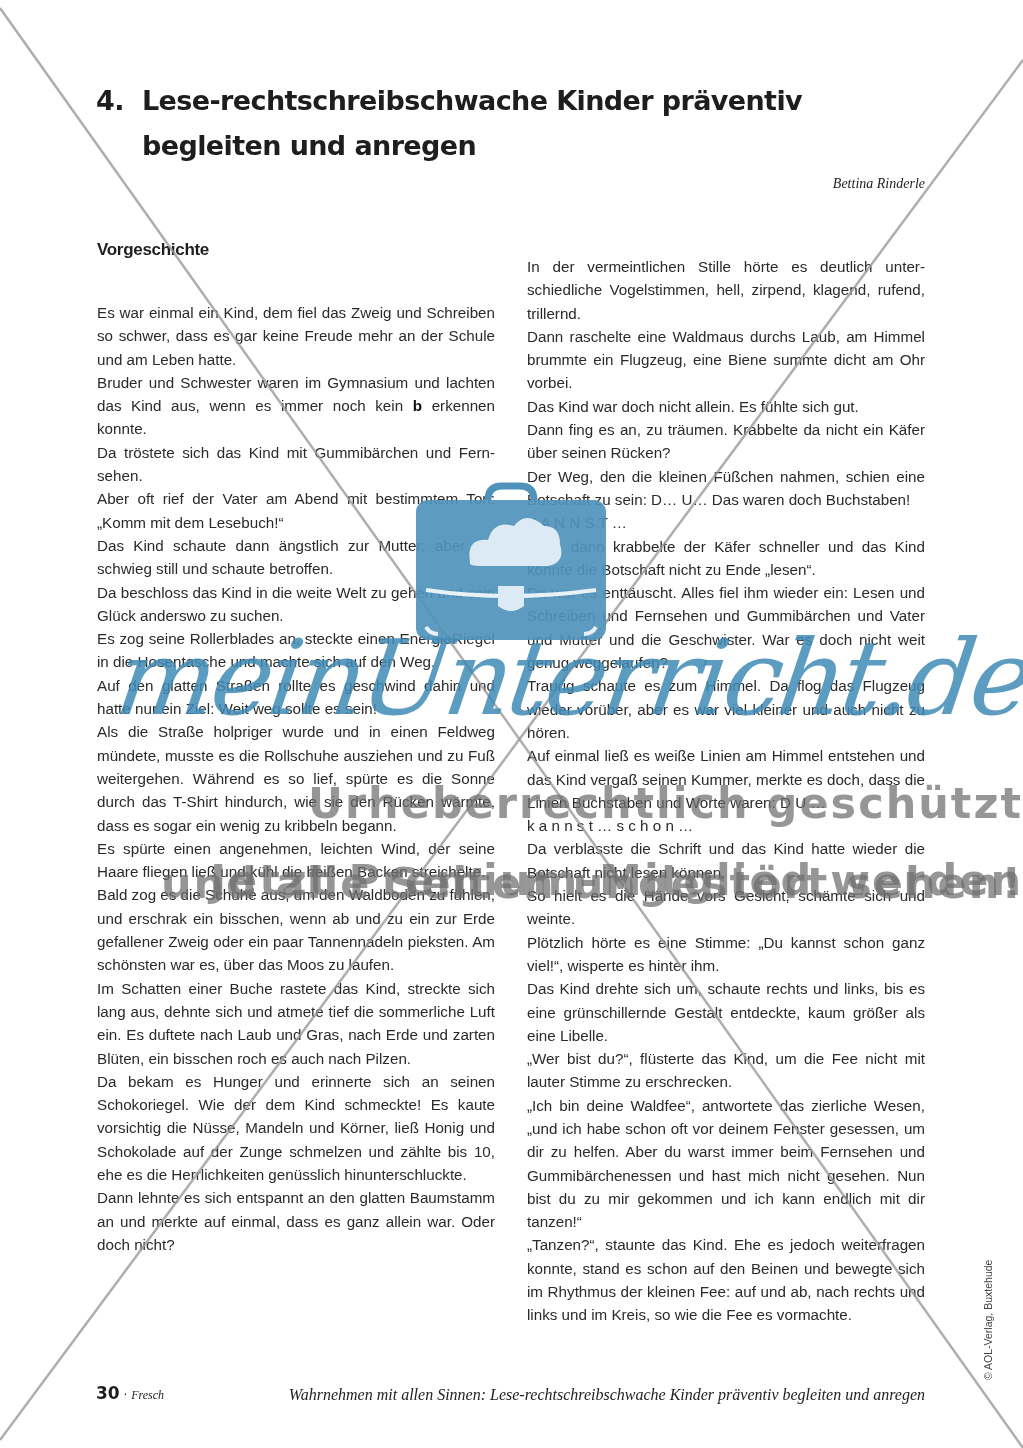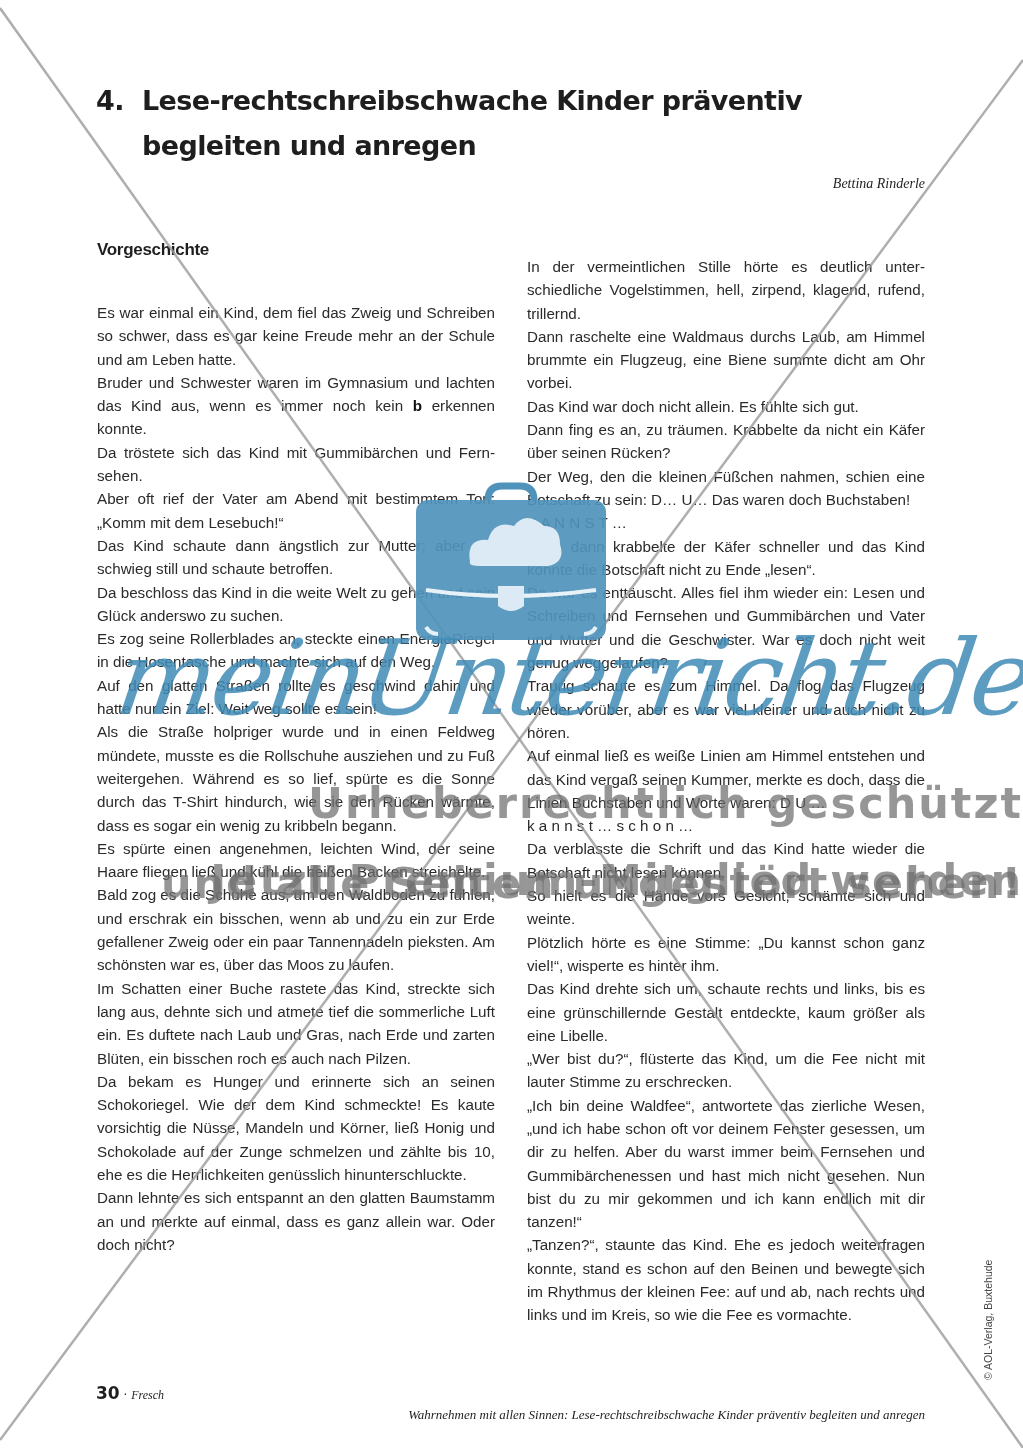--- a/index.html
+++ b/index.html
@@ -42,21 +42,21 @@
       position: absolute; left: 96px; top: 1383px;
       font-family: "DejaVu Sans", sans-serif; color: #1e1e1e;
     }
     .footer-left .page-num { font-weight: bold; font-size: 17px; }
     .footer-left .sep { font-size: 12px; }
     .footer-left .pub { font-family: "Liberation Serif", serif; font-style: italic; font-size: 12px; }
 
     .footer-right {
       position: absolute; right: 98px; top: 1386px;
       font-family: "Liberation Serif", serif; font-style: italic;
-      font-size: 13px; color: #222; white-space: nowrap; margin-top: 21px;
+      font-size: 16px; color: #222; white-space: nowrap;
     }
 
     .copyright {
       position: absolute; left: 982px; top: 1380px;
       transform-origin: 0 0; transform: rotate(-90deg);
       font-family: "Liberation Sans", sans-serif; font-size: 10.5px; color: #444; white-space: nowrap;
     }
 
     
     .overlay { position: absolute; left: 0; top: 0; width: 1023px; height: 1448px; pointer-events: none; }

